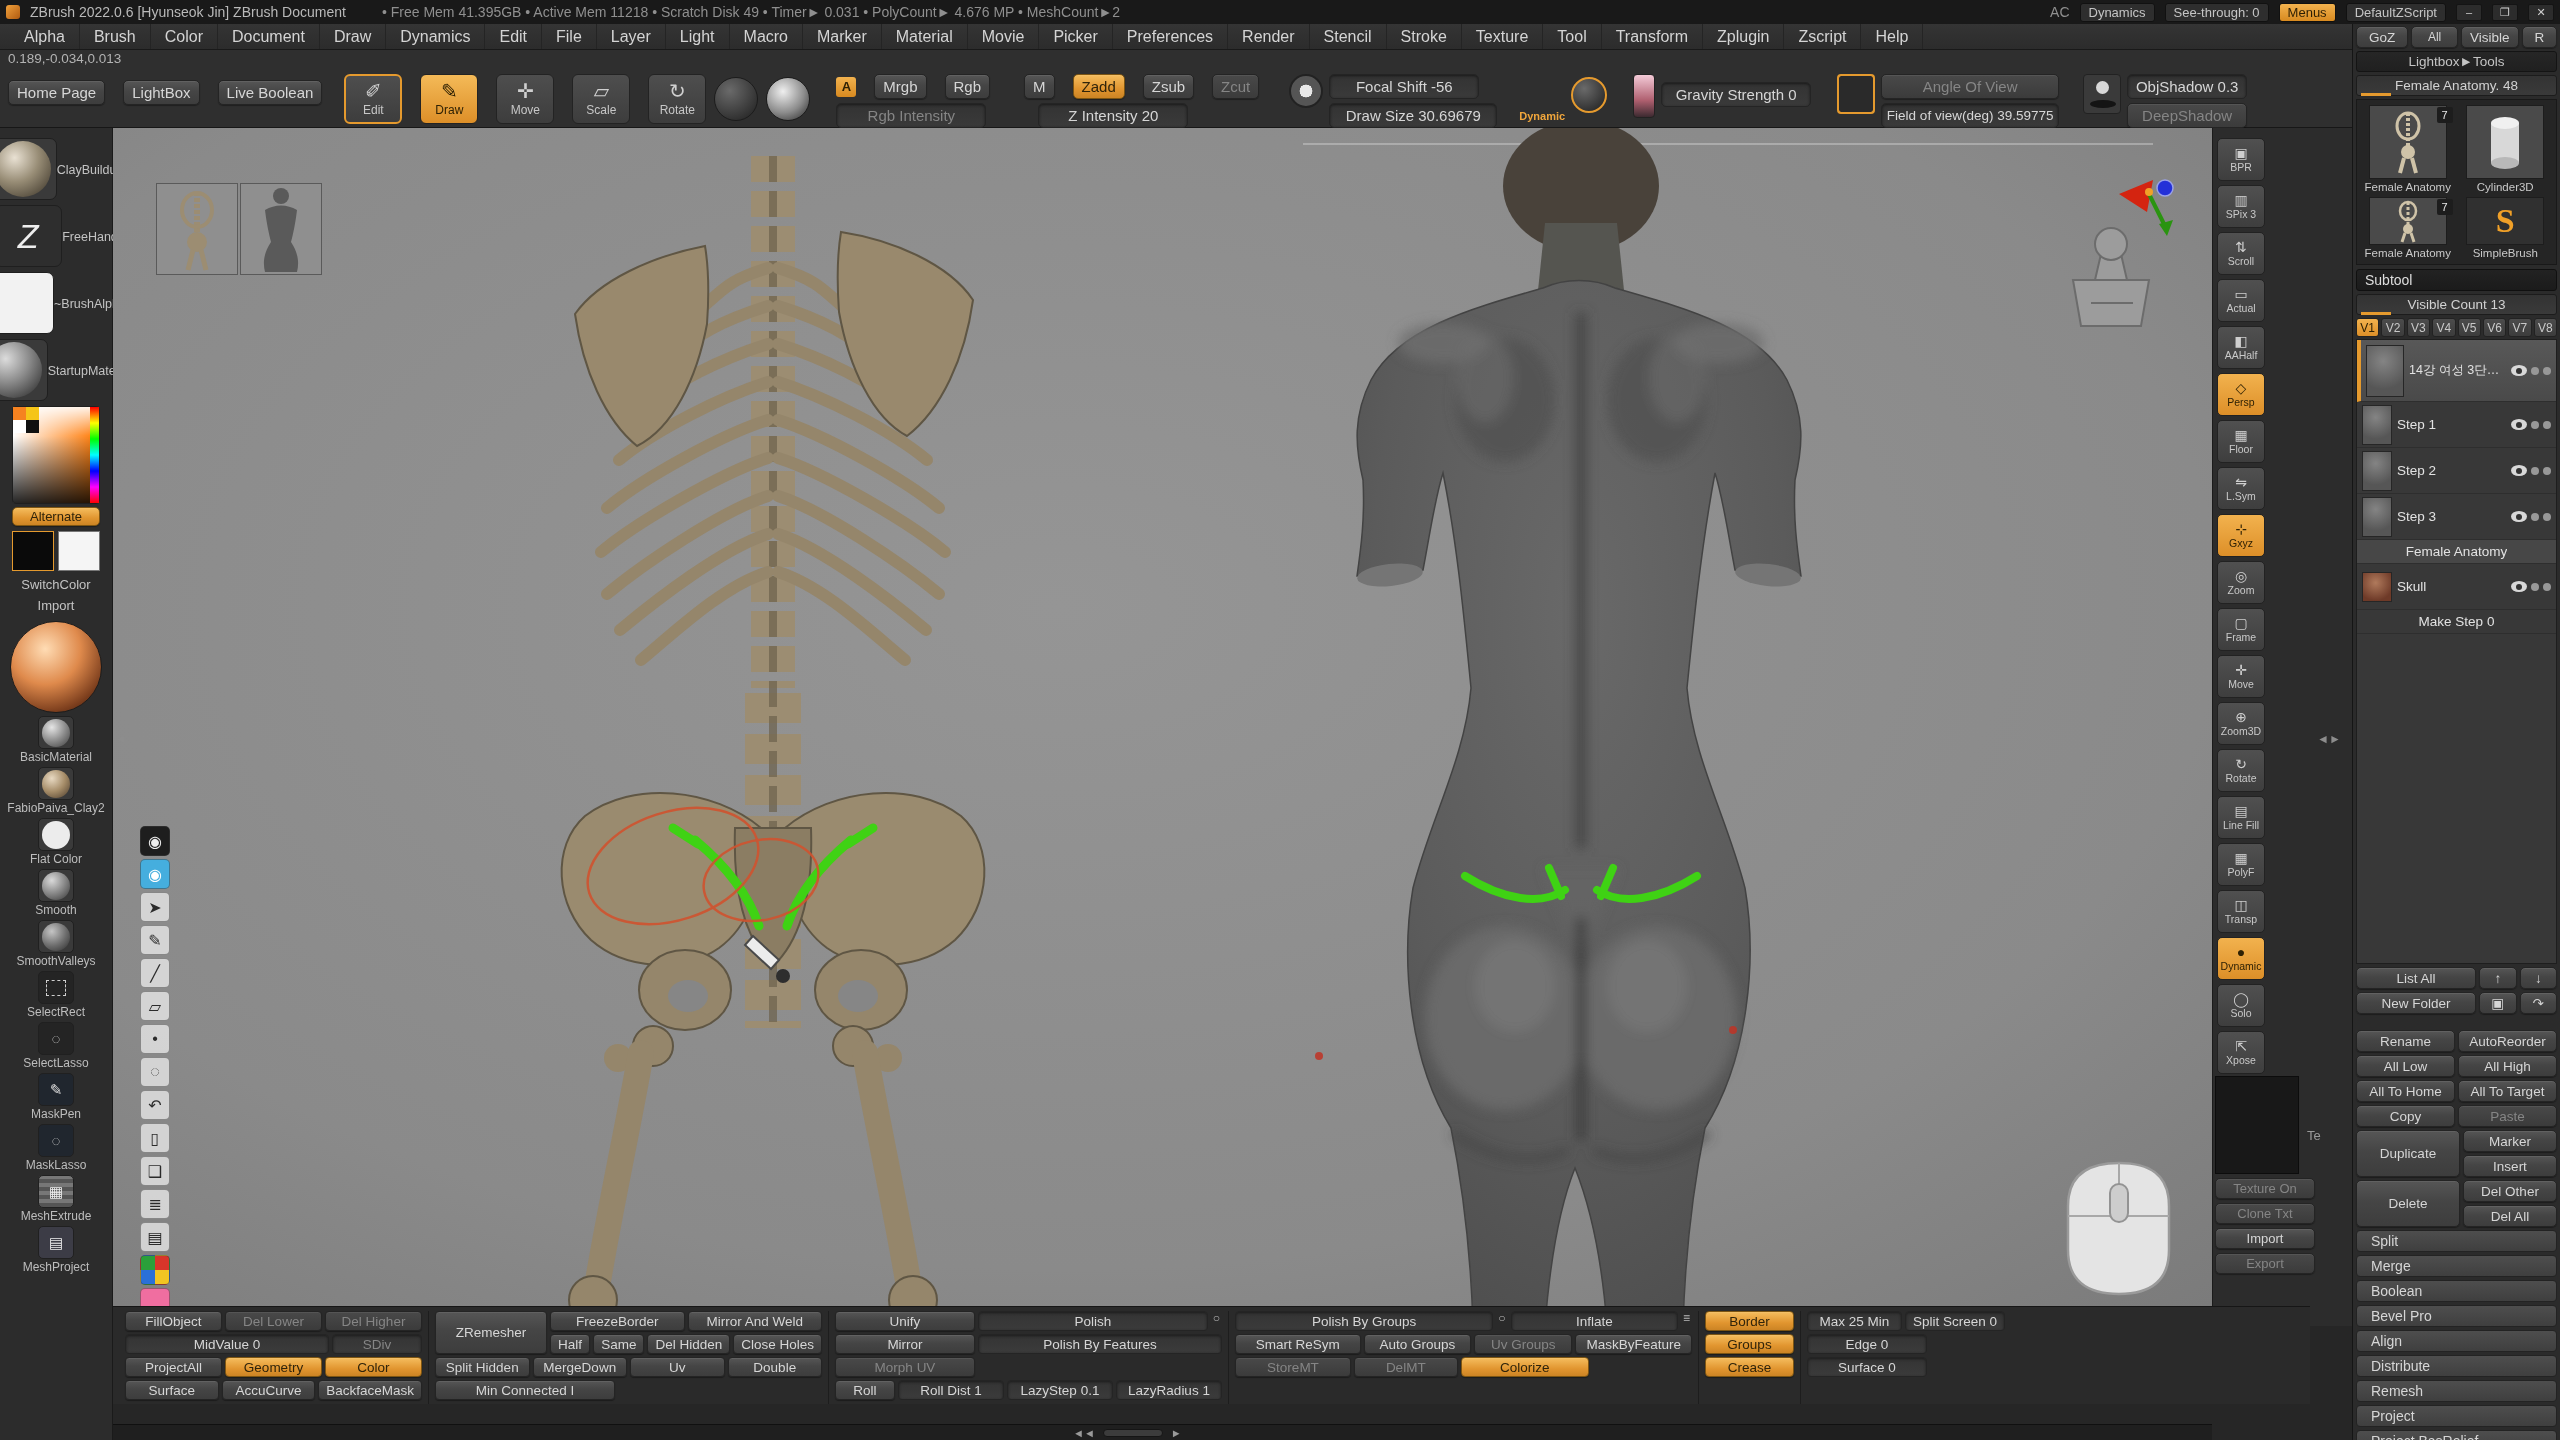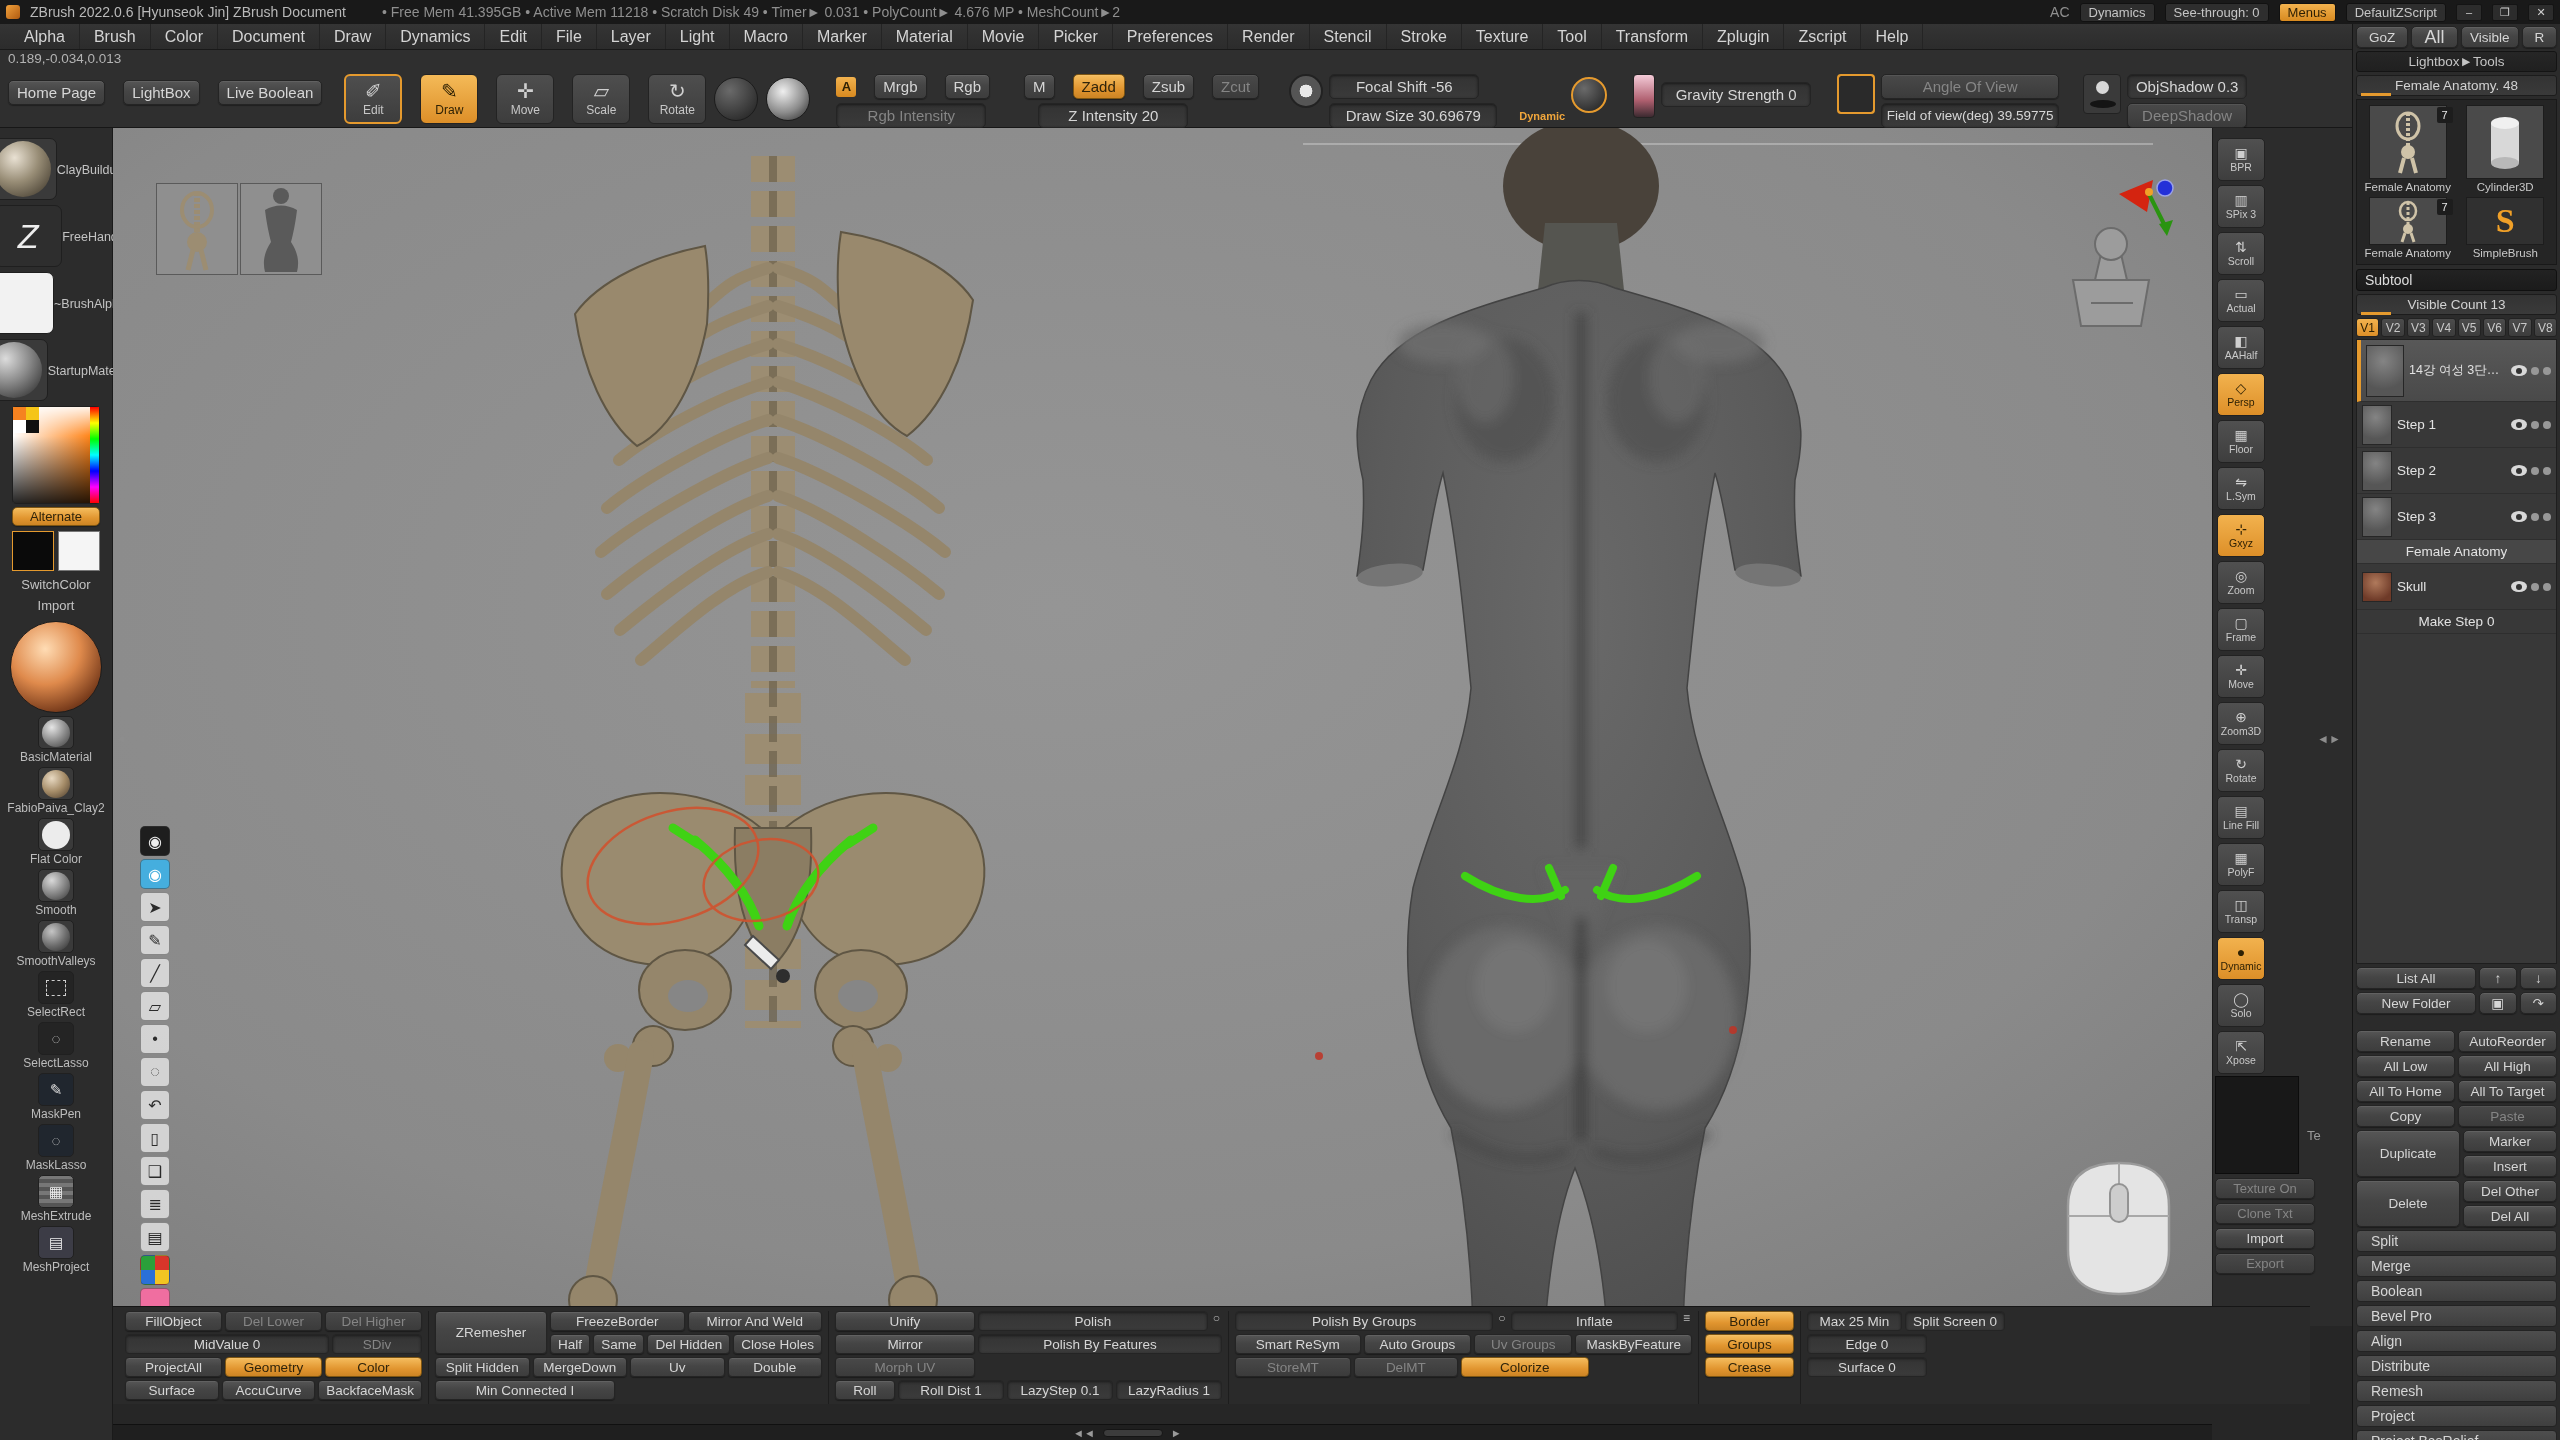--- a/index.html
+++ b/index.html
@@ -710,21 +710,21 @@
     <div class="btn dis texbtn">Texture On</div>
     <div class="btn dis texbtn">Clone Txt</div>
     <div class="btn texbtn">Import</div>
     <div class="btn dis texbtn">Export</div>
   </div>
 </div>
 
 <div id="rightpanel" class="abs">
   <div class="rp-row">
     <div class="btn" style="flex:1.2;height:22px;font-size:13.5px;">GoZ</div>
-    <div class="btn" style="flex:1;height:22px;font-size:18px;">All</div>
+    <div class="btn" style="flex:1;height:22px;font-size:12px;">All</div>
     <div class="btn" style="flex:1.4;height:22px;font-size:13.5px;">Visible</div>
     <div class="btn" style="flex:0.6;height:22px;font-size:13.5px;">R</div>
   </div>
   <div class="rp-bar">Lightbox►Tools</div>
   <div class="rp-slider">Female Anatomy. 48</div>
 
   <div id="thumbgrid">
     <div class="tg-cell">
       <div class="tg-box">
         <svg width="50" height="66" viewBox="0 0 50 66">

